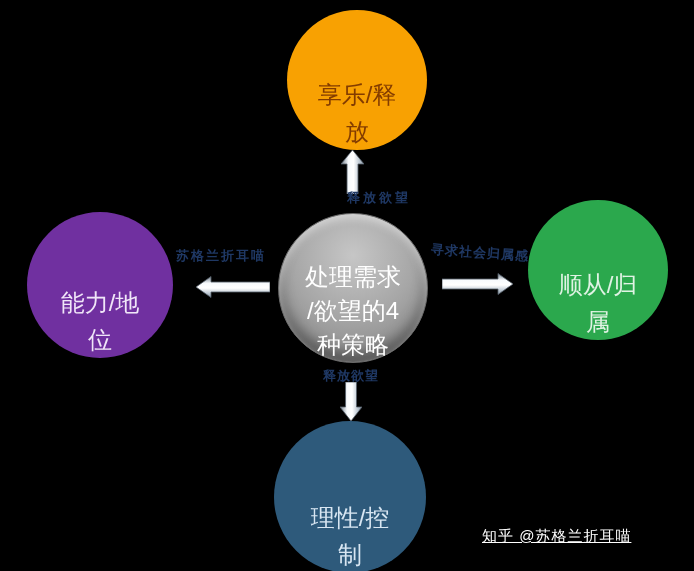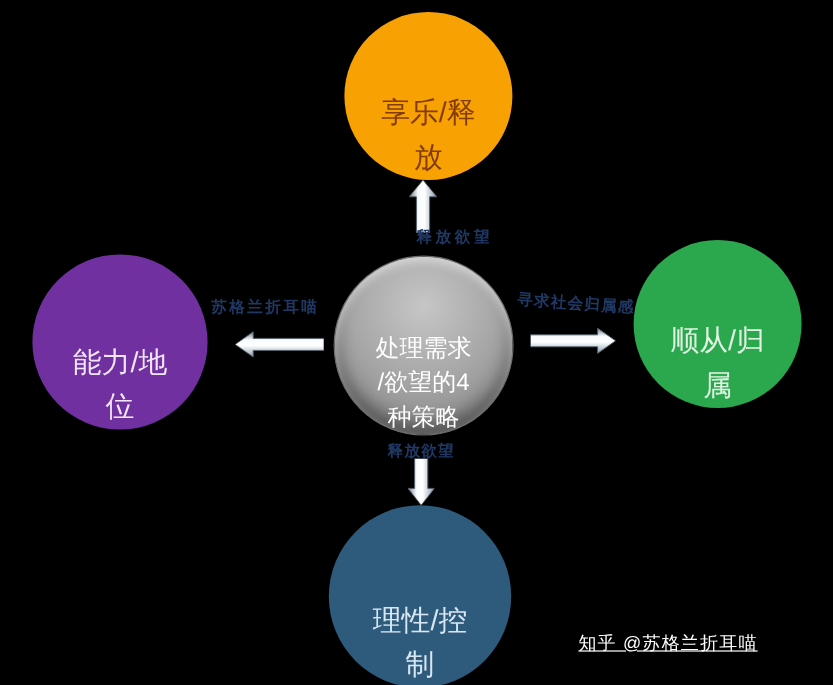--- a/index.html
+++ b/index.html
@@ -12,21 +12,21 @@
     display:flex; align-items:flex-end; justify-content:center;
     text-align:center;
   }
   .circle .lbl { white-space:pre-line; }
   .node-top    { left:287px; top:10px;  width:140px; height:140px; font-size:24px; line-height:1.55; }
   .node-left   { left:27px;  top:212px; width:146px; height:146px; font-size:24px; line-height:1.55; }
   .node-right  { left:528px; top:200px; width:140px; height:140px; font-size:24px; line-height:1.55; }
   .node-bottom { left:274px; top:421px; width:152px; height:152px; font-size:24px; line-height:1.55; }
   .node-center {
     left:278px; top:213px; width:148px; height:148px;
-    font-size:20px; line-height:1.42; border:1px solid #6b6b6b;
+    font-size:24px; line-height:1.42; border:1px solid #6b6b6b;
     background: radial-gradient(circle at 50% 28%, #c6c6c6 0%, #a6a6a6 48%, #8d8d8d 78%, #757575 100%);
     box-shadow: inset 0 4px 8px rgba(255,255,255,.55), inset 0 -9px 14px rgba(0,0,0,.42), 0 3px 8px rgba(0,0,0,.65);
   }
   .conn {
     position:absolute; font-weight:bold; font-size:13px;
     transform:translate(-50%,-50%); white-space:nowrap;
   }
   .conn-top    { left:358px; top:198px; letter-spacing:3px; }
   .conn-left   { left:221px; top:256px; letter-spacing:2px; }
   .conn-right  { left:480px; top:253px; transform:translate(-50%,-50%) rotate(4deg); letter-spacing:1px; }

